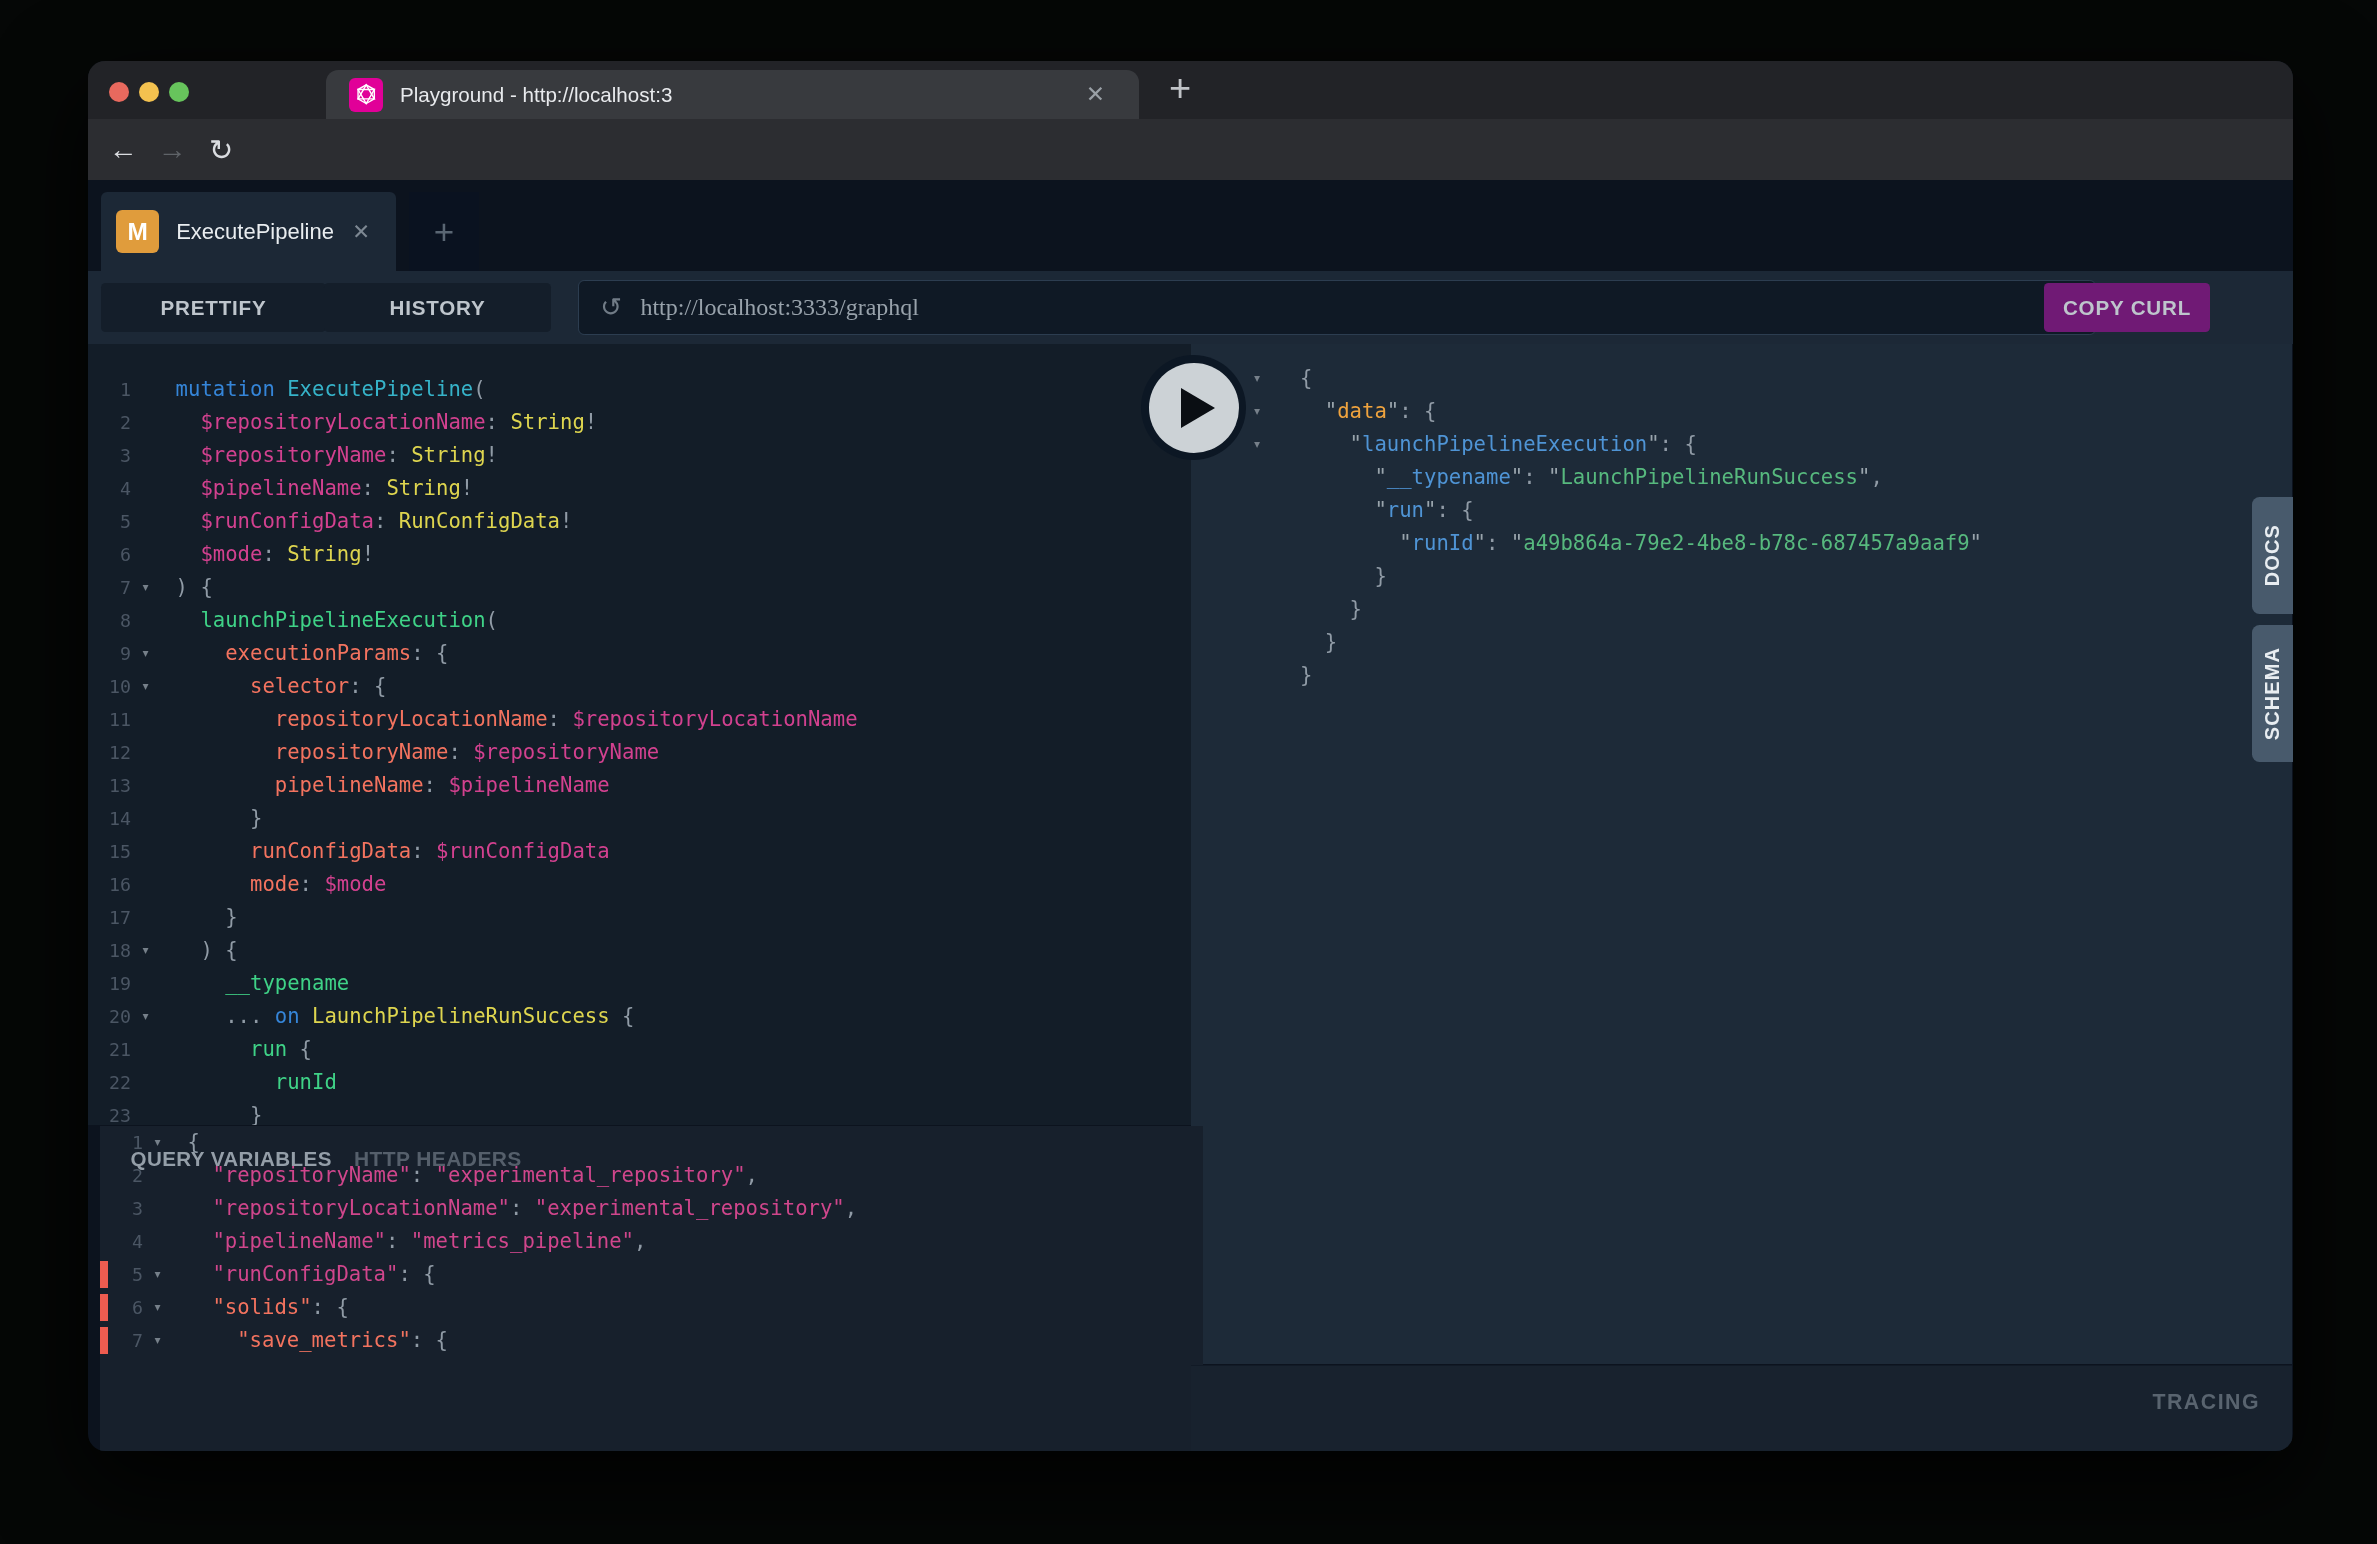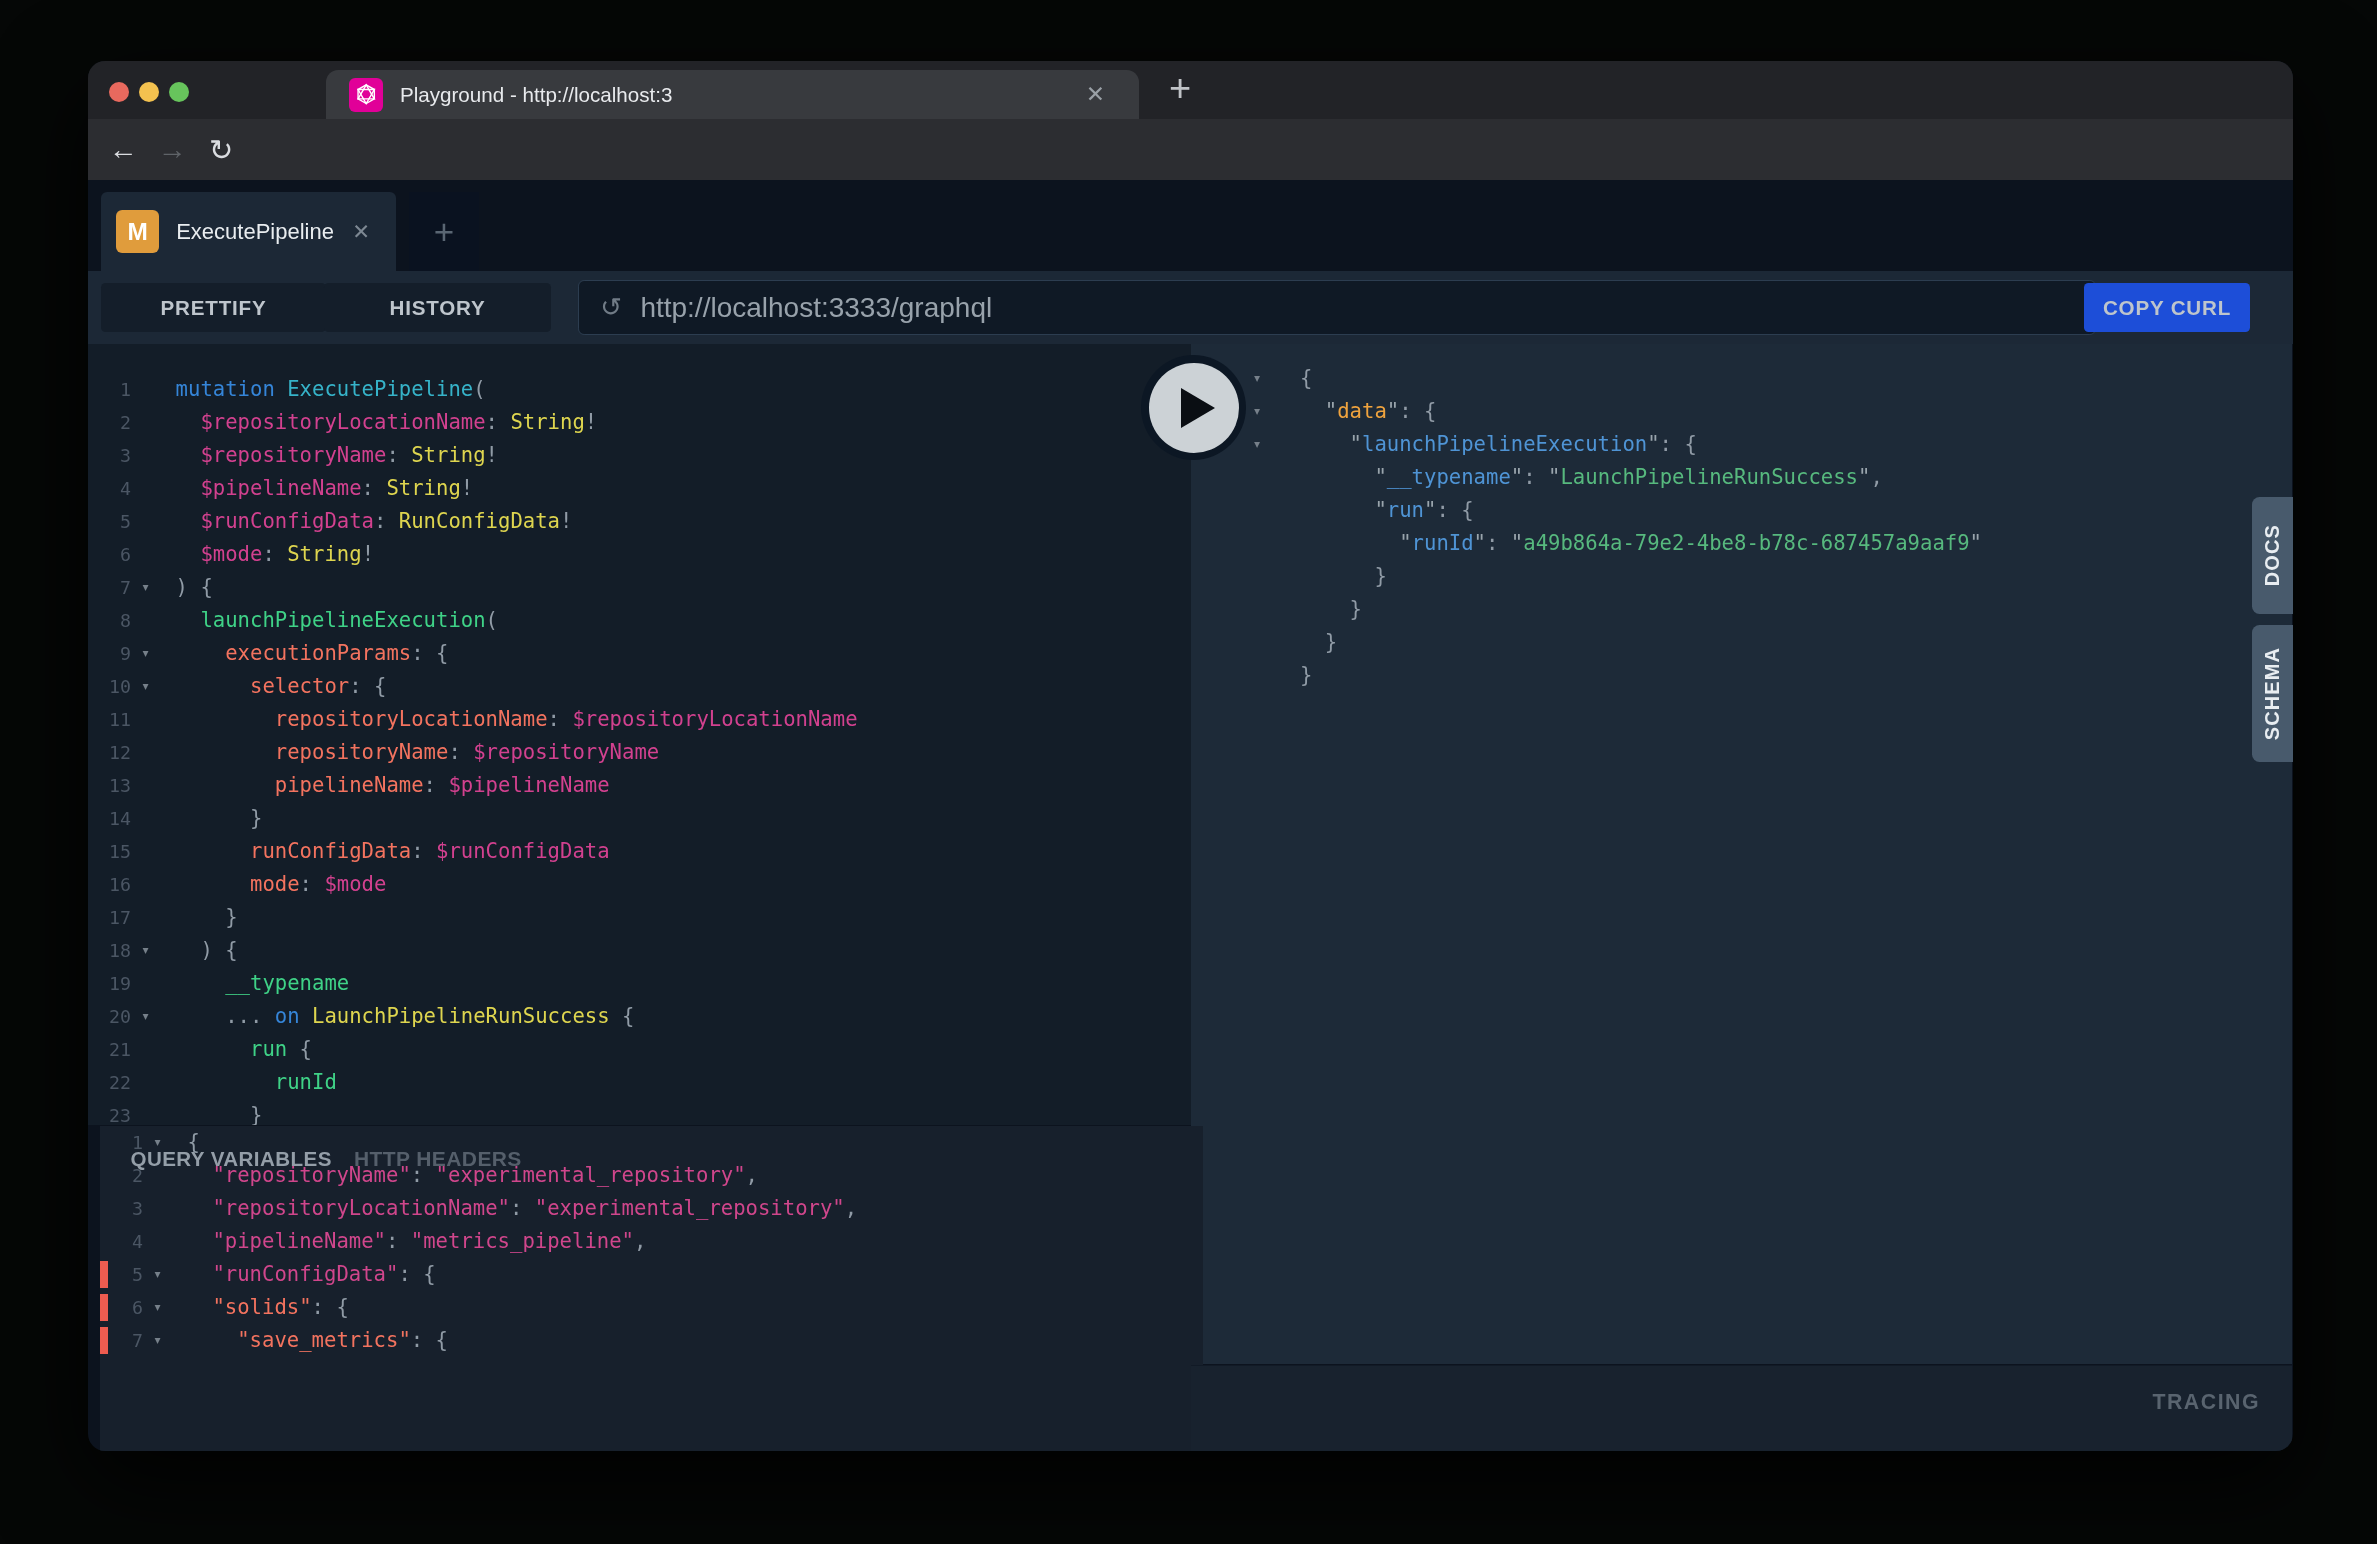--- a/index.html
+++ b/index.html
@@ -55,21 +55,21 @@
   .gear{position:absolute;left:2132px;top:136px;font-size:43px;color:#46586a;}
 
   
   .pg-toolbar{position:absolute;left:0;top:210px;width:100%;height:73px;background:#1c2836;padding-left:38px;}
   .pgbtn{position:absolute;top:12.2px;height:49px;background:#141e2a;border-radius:4.6px;
          color:#bec5cc;font-weight:bold;font-size:20.6px;letter-spacing:0.8px;
          display:flex;align-items:center;justify-content:center;}
   .endpoint{position:absolute;left:490px;top:9.1px;width:1518px;height:55px;background:#0f1925;
             border:1.5px solid #2c3d50;border-radius:6.1px;display:flex;align-items:center;box-sizing:border-box;}
   .undo-ic{margin-left:21.3px;font-size:26px;color:#707b86;flex:none;}
-  .endpoint-text{margin-left:18.3px;font-size:28px;color:#98a2ab;font-family:Liberation Sans, sans-serif;}
+  .endpoint-text{margin-left:18.3px;font-size:24px;color:#98a2ab;font-family:Liberation Serif, serif;}
 
   
   .editor-pane{position:absolute;left:0;top:283px;width:1103px;height:781px;background:#131d28;
                overflow:hidden;padding-top:29px;box-sizing:border-box;}
   .response-pane{position:absolute;left:1103px;top:283px;width:1101px;height:1020px;background:#1d2a38;
                  overflow:hidden;padding-top:18.3px;padding-left:43px;box-sizing:border-box;}
   .vars-pane{position:absolute;left:12px;top:1065px;width:1103px;height:325px;background:#17202c;
              overflow:hidden;box-sizing:border-box;}
   .vars-header{position:absolute;left:0;top:21.3px;width:100%;height:30.5px;}
   .vh-active{position:absolute;left:30.5px;font-size:20.6px;font-weight:bold;color:#949ea8;letter-spacing:0.4px;}
@@ -173,21 +173,21 @@
       <span class="gear">⚙</span>
     </div>
 
     <div class="pg-toolbar">
       <div class="pgbtn" style="left:13px;width:225px">PRETTIFY</div>
       <div class="pgbtn" style="left:236px;width:227px">HISTORY</div>
       <div class="endpoint">
         <span class="undo-ic">↺</span>
         <span class="endpoint-text">http://localhost:3333/graphql</span>
       </div>
-      <div class="pgbtn" style="left:1996px;width:166px;background:#1d4ed8">COPY CURL</div>
+      <div class="pgbtn" style="left:1956px;width:166px;background:#701a75">COPY CURL</div>
     </div>
 
     <div class="editor-pane">
         <div class="cl"><span class="gut">1</span><span class="fgut"></span><span class="codeln"><span class="t-kw">mutation</span><span class="t-pl"> </span><span class="t-def">ExecutePipeline</span><span class="t-pun">(</span></span></div>
         <div class="cl"><span class="gut">2</span><span class="fgut"></span><span class="codeln"><span class="t-pl">  </span><span class="t-var">$repositoryLocationName</span><span class="t-pun">: </span><span class="t-atom">String</span><span class="t-pun">!</span></span></div>
         <div class="cl"><span class="gut">3</span><span class="fgut"></span><span class="codeln"><span class="t-pl">  </span><span class="t-var">$repositoryName</span><span class="t-pun">: </span><span class="t-atom">String</span><span class="t-pun">!</span></span></div>
         <div class="cl"><span class="gut">4</span><span class="fgut"></span><span class="codeln"><span class="t-pl">  </span><span class="t-var">$pipelineName</span><span class="t-pun">: </span><span class="t-atom">String</span><span class="t-pun">!</span></span></div>
         <div class="cl"><span class="gut">5</span><span class="fgut"></span><span class="codeln"><span class="t-pl">  </span><span class="t-var">$runConfigData</span><span class="t-pun">: </span><span class="t-atom">RunConfigData</span><span class="t-pun">!</span></span></div>
         <div class="cl"><span class="gut">6</span><span class="fgut"></span><span class="codeln"><span class="t-pl">  </span><span class="t-var">$mode</span><span class="t-pun">: </span><span class="t-atom">String</span><span class="t-pun">!</span></span></div>
         <div class="cl"><span class="gut">7</span><span class="fgut">▾</span><span class="codeln"><span class="t-pun">) {</span></span></div>

